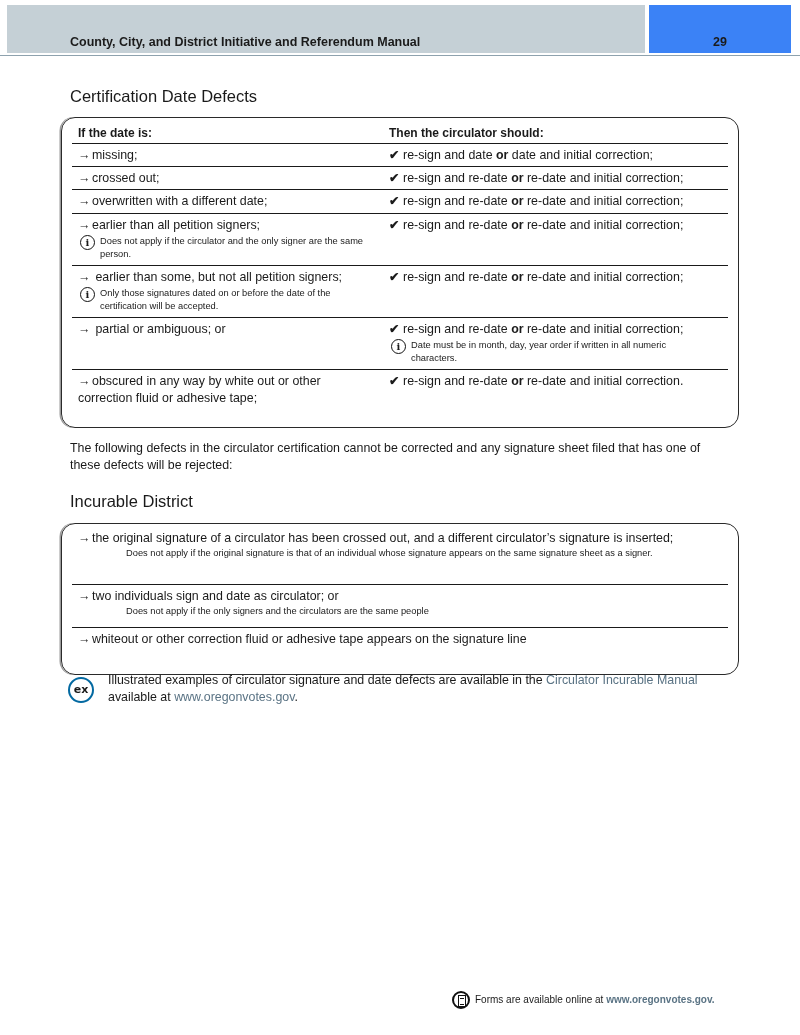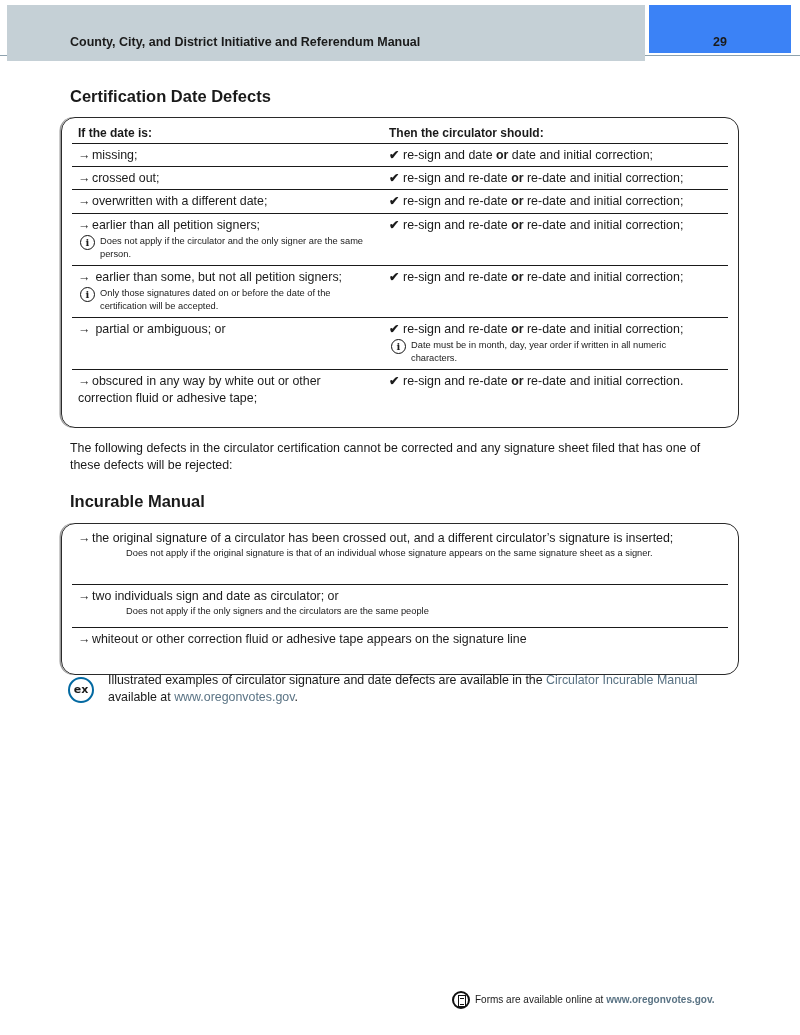--- a/index.html
+++ b/index.html
@@ -6,38 +6,38 @@
   body {
     width: 800px; height: 1035px; position: relative; overflow: hidden;
     font-family: "Liberation Sans", sans-serif; color: #1a1a1a;
   }
   
   .header {
     position: absolute; left: 0; top: 0; width: 800px; height: 56px;
     border-bottom: 1px solid #8ea2ae; box-sizing: border-box;
   }
   .header-title-block {
-    position: absolute; left: 7px; top: 5px; width: 638px; height: 56px;
+    position: absolute; left: 7px; top: 5px; width: 638px; height: 48px;
     background: #c5d0d6;
   }
   .header-page-block {
     position: absolute; left: 649px; top: 5px; width: 142px; height: 48px;
     background: #3b82f6;
   }
   .header-title {
     position: absolute; left: 63px; top: 30px; font-size: 12.5px; font-weight: bold;
     color: #1b1b1b; white-space: nowrap;
   }
   .header-page {
     position: absolute; left: 0; right: 0; top: 30px; text-align: center;
     font-size: 12.5px; font-weight: bold; color: #1b1b1b;
   }
   
   .section-heading {
-    position: absolute; left: 70px; font-size: 16.5px; font-weight: bold; color: #1a1a1a;
+    position: absolute; left: 70px; font-size: 16.5px; font-weight: normal; color: #1a1a1a;
     white-space: nowrap;
   }
   
   .box {
     position: absolute; border: 1.2px solid #2a2a2a; border-radius: 14px;
     box-shadow: -1.5px 0 0 #9a9a9a;
     box-sizing: border-box;
   }
   .row {
     position: absolute; left: 10px; right: 10px; border-bottom: 1px solid #1a1a1a;
@@ -153,21 +153,21 @@
   </div>
 
   <div class="row noline" style="top:252px; height:50px;">
     <div class="cell-left txt wrap" style="width:270px;"><span class="arrow">→</span><span>obscured in any way by white out or other correction fluid or adhesive tape;</span></div>
     <div class="cell-right txt"><span class="check">✔</span><span>re-sign and re-date </span><b>or</b><span> re-date and initial correction.</span></div>
   </div>
 </div>
 
 <div class="para">The following defects in the circulator certification cannot be corrected and any signature sheet filed that has one of these defects will be rejected:</div>
 
-<div class="section-heading" style="top:492px;">Incurable Manual</div>
+<div class="section-heading" style="top:492px;">Incurable District</div>
 
 <div class="box" style="left:61px; top:523px; width:678px; height:152px;padding-left:12px;">
   <div class="row" style="top:3px; height:58px;">
     <div style="position:absolute; left:6px; top:3px; width:660px;">
       <div class="txt"><span class="arrow">→</span><span>the original signature of a circulator has been crossed out, and a different circulator’s signature is inserted;</span></div>
       <div class="subnote" style="padding-left:48px; width:570px;">Does not apply if the original signature is that of an individual whose signature appears on the same signature sheet as a signer.</div>
     </div>
   </div>
   <div class="row" style="top:61px; height:43px;">
     <div style="position:absolute; left:6px; top:3px; width:660px;">

